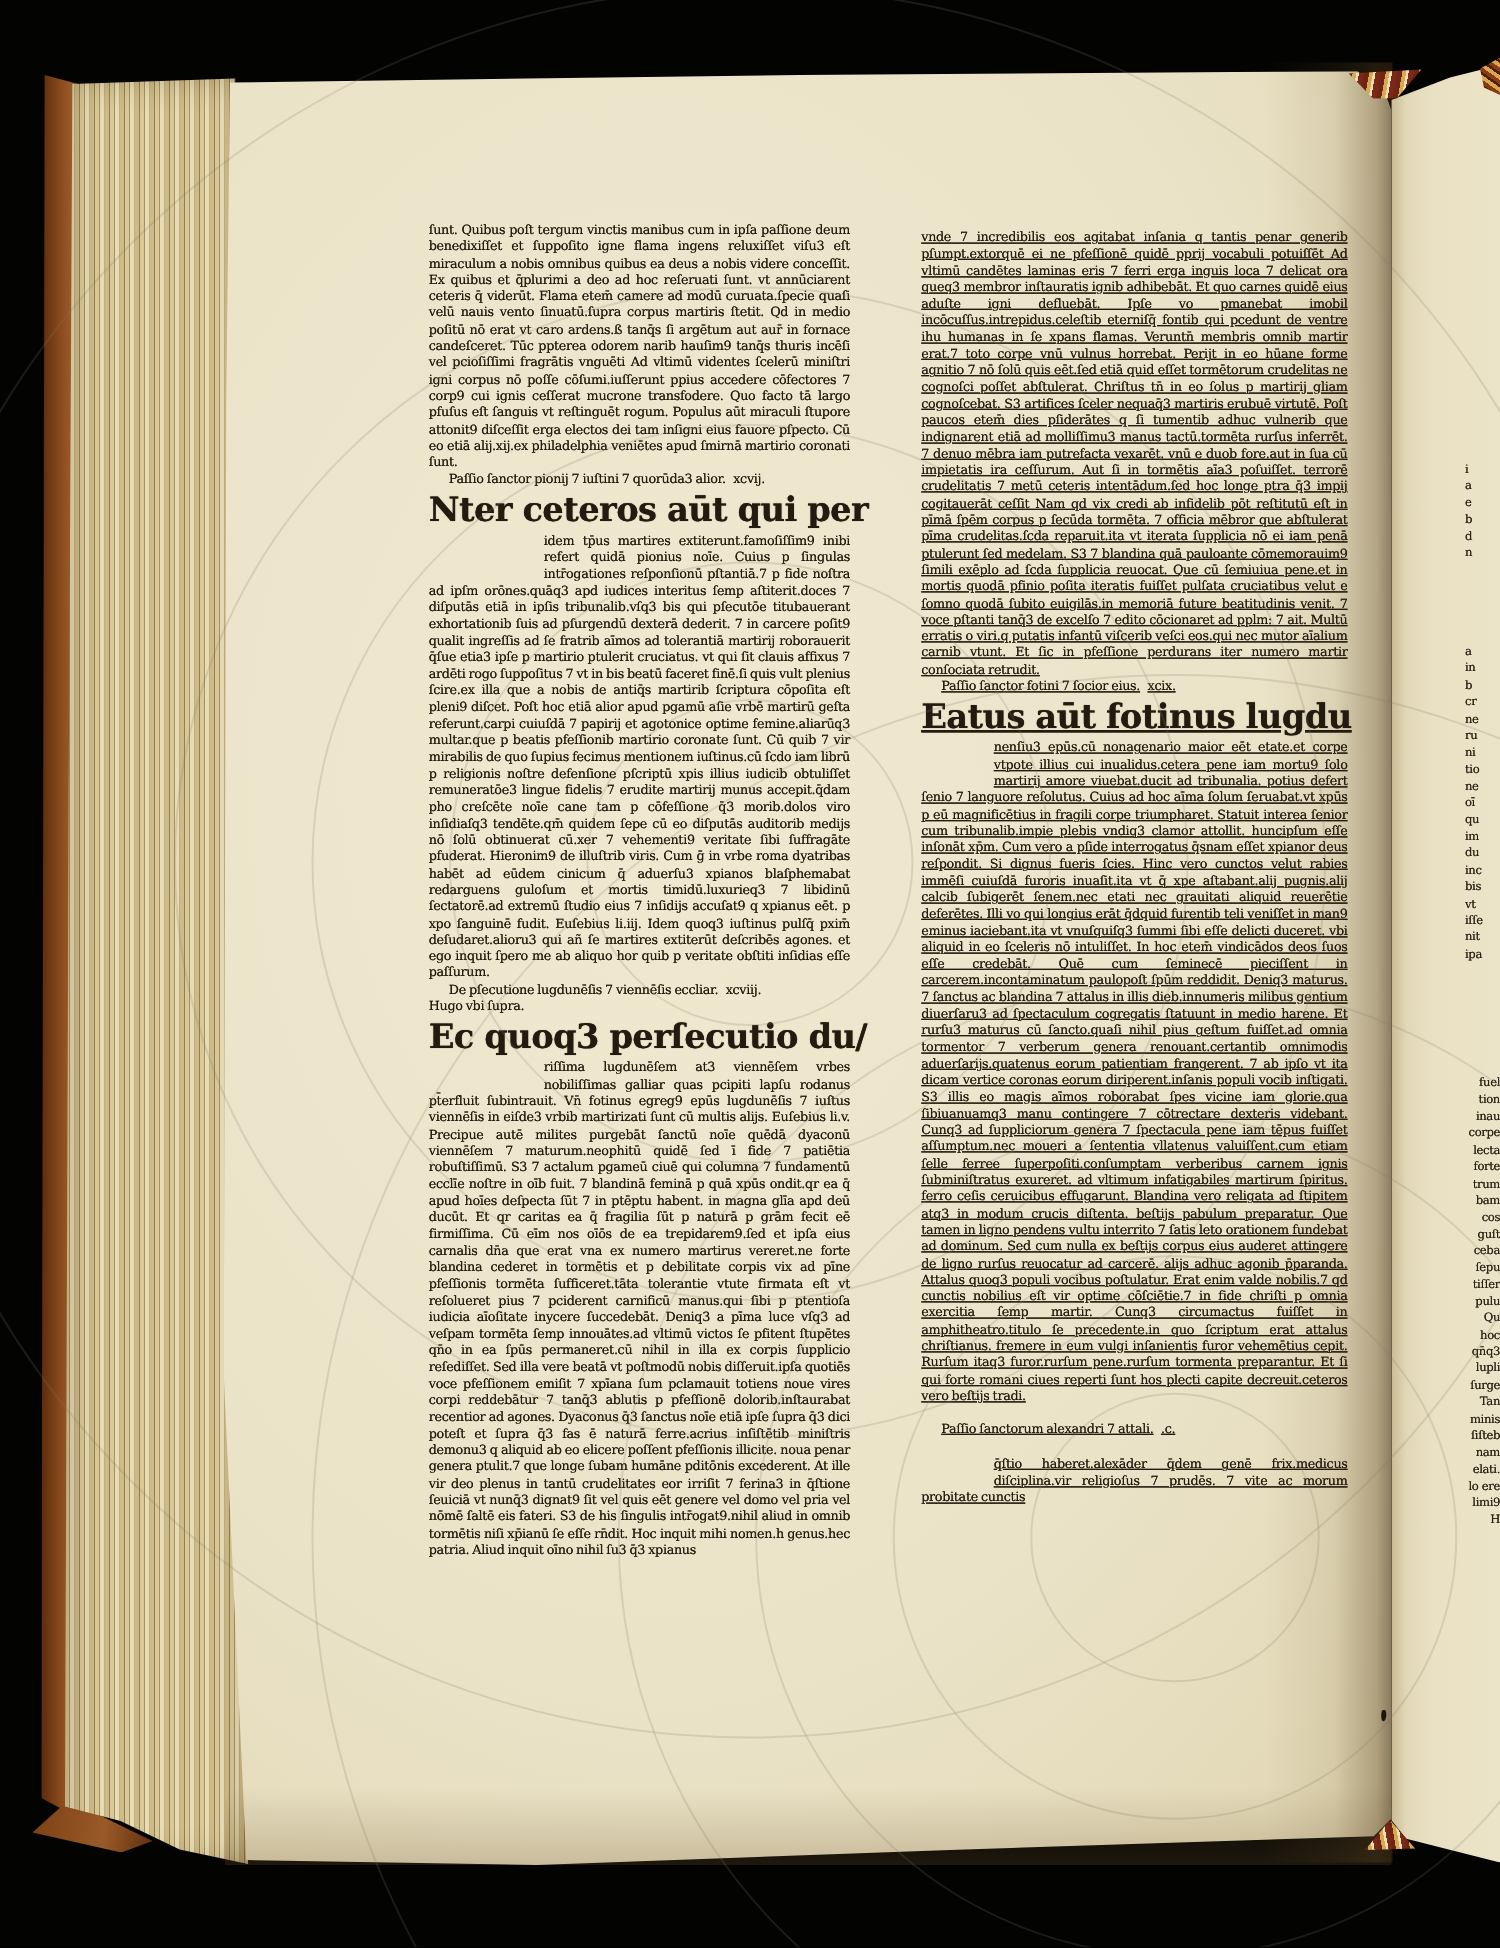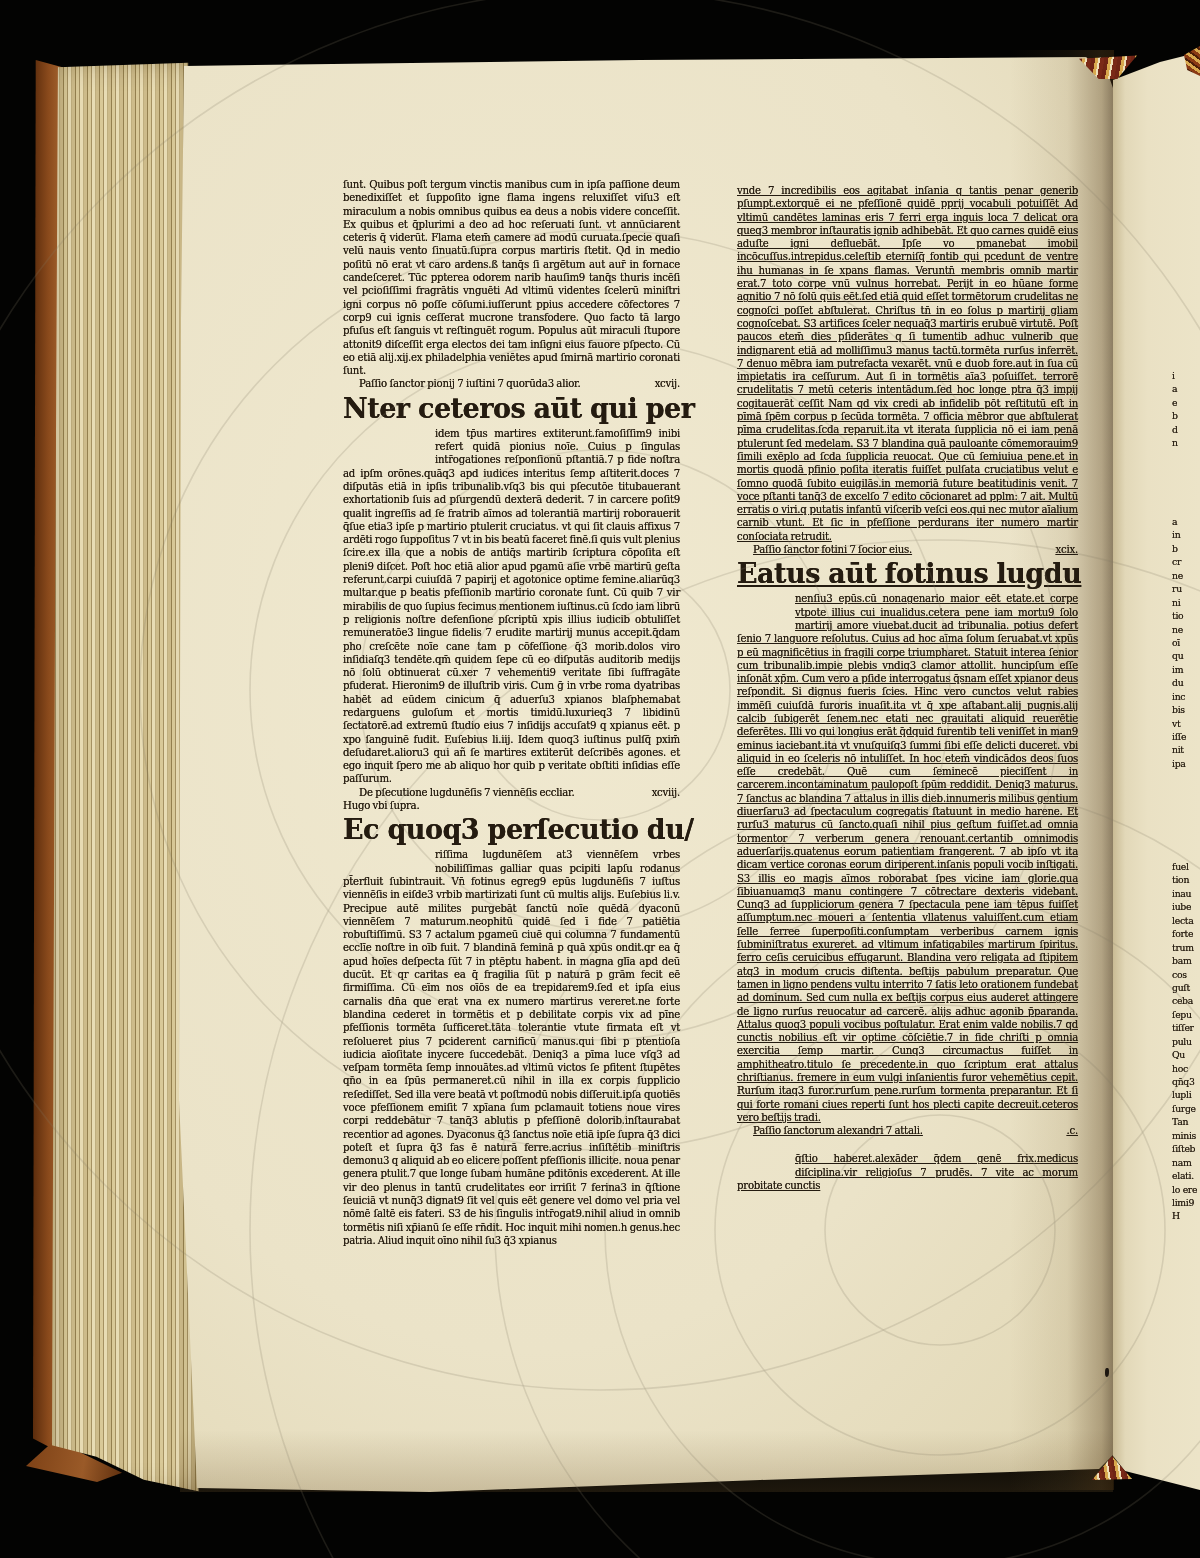--- a/index.html
+++ b/index.html
@@ -41,32 +41,32 @@
   .col{position:absolute;color:#241b10;font-size:10.2px;line-height:13.3px;
        text-align:justify;letter-spacing:-0.25px;word-spacing:-0.5px;
        text-shadow:0 0 .4px rgba(40,28,12,.85);}
   .col-left{left:343px;top:178px;width:337px;}
   .col-right{left:737px;top:184px;width:341px;text-decoration:underline;}
   p.body{margin:0;}
   p.ind2::before{content:"";float:left;width:92px;height:27px;}
   p.ind2r::before{content:"";float:left;width:58px;height:27px;}
   p.ind1::before{content:"";float:left;width:92px;height:14px;}
   p.ind1r::before{content:"";float:left;width:58px;height:14px;}
-  .rubric{display:flex;justify-content:space-between;padding-left:16px;}
+  .rubric{display:flex;padding-left:16px;}
   .rubric .num{padding-left:6px;}
   .bighead{font-size:27px;line-height:34px;font-weight:bold;text-align:right;
       letter-spacing:-0.5px;margin:1px 0 1px 0;white-space:nowrap;text-shadow:0 0 .6px rgba(30,20,8,.9);}
   .centerline{}
-  .sp-above{}
+  .sp-above{margin-top:13px;}
   .sp-below{margin-bottom:15px;}
   
   .frags{position:absolute;left:1172px;width:28px;overflow:hidden;color:#2a2115;
       font-size:9.3px;letter-spacing:-0.3px;text-shadow:0 0 .4px rgba(40,28,12,.8);}
   .frags div{height:13.45px;overflow:hidden;white-space:nowrap;}
-  .f1{top:370px;} .f2{top:516px;} .f3{top:861px;}
+  .f1{top:370px;} .f2{top:516px;} .f3{top:861px;text-align:right;}
   .inkspot{position:absolute;left:1105px;top:1368px;width:4px;height:9px;background:#1c1610;border-radius:50% 40% 60% 50%;}
 </style>
 </head>
 <body>
 
 <div class="scene">
 
   <div class="cover-left"></div>
   <div class="cover-wedge"></div>
   <div class="fore-edge"></div>
@@ -102,21 +102,21 @@
       <div>bis</div>
       <div>vt</div>
       <div>iſſe</div>
       <div>nit</div>
       <div>ipa</div>
     </div>
   <div class="frags f3">
       <div>fuel</div>
       <div>tion</div>
       <div>inau</div>
-      <div>iube</div>
+      <div>corpe</div>
       <div>lecta</div>
       <div>forte</div>
       <div>trum</div>
       <div>bam</div>
       <div>cos</div>
       <div>guſt</div>
       <div>ceba</div>
       <div>ſepu</div>
       <div>tiſſer</div>
       <div>pulu</div>

